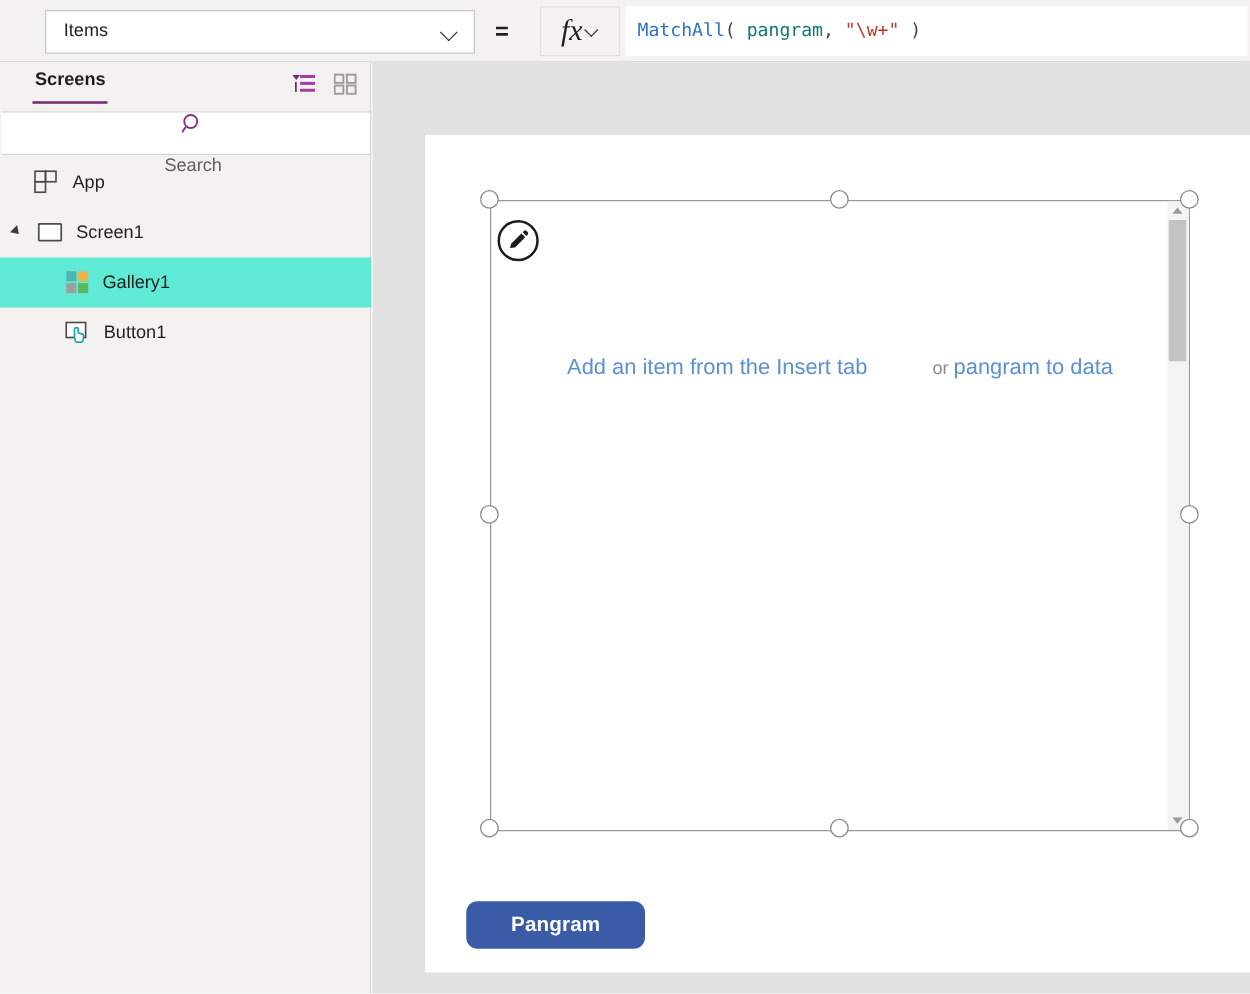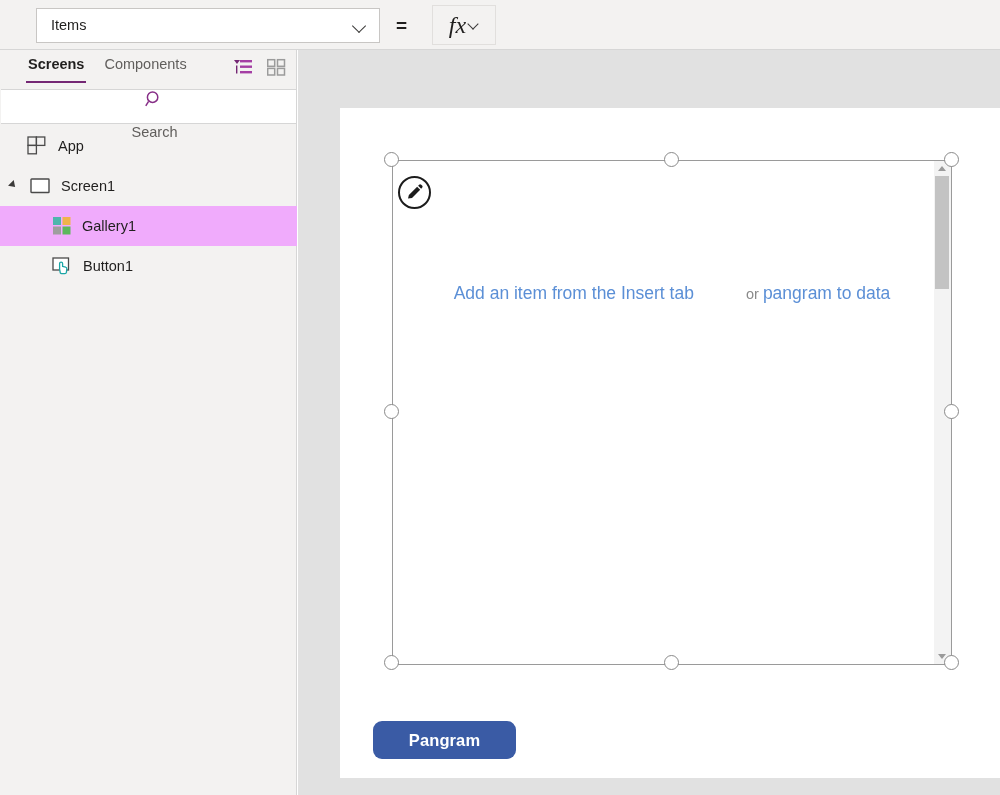--- a/index.html
+++ b/index.html
@@ -184,21 +184,21 @@
   .tree { position: absolute; left: 0; top: 76px; width: 297px; }
   .tree-row {
     display: flex;
     align-items: center;
     height: 40px;
     font-size: 14.5px;
     color: #201f1e;
     cursor: pointer;
     position: relative;
   }
-  .tree-row.selected { background: #f0abfc; }
+  .tree-row.selected { background: #5eead4; }
   .tw-arrow {
     position: absolute;
     left: 10px; top: 15px;
     width: 0; height: 0;
     border-left: 6px solid #3b3a39;
     border-top: 4.5px solid transparent;
     border-bottom: 4.5px solid transparent;
     transform: rotate(45deg);
   }
   .tree-icon { flex: 0 0 auto; line-height: 0; }
@@ -324,30 +324,28 @@
       <span class="chev"></span>
     </div>
 
     <span class="equals">=</span>
 
     <div class="fx-box">
       <span class="fx">fx</span>
       <span class="mini-chev"></span>
     </div>
 
+    <div class="formula-field" id="formula-input"><span class="tok-fn">MatchAll</span><span class="tok-punct">( </span><span class="tok-ident">pangram</span><span class="tok-punct">, </span><span class="tok-str">"\w+"</span><span class="tok-punct"> )</span></div>
   </div>
 
   <div class="sidebar">
 
     <div class="side-tabs">
       <div class="side-tab active">
         <span>Screens</span>
-      </div>
-      <div class="side-tab">
-        <span>Components</span>
       </div>
 
       <div class="tab-icons">
         <span class="icon-btn">
           <svg width="20" height="18" viewBox="0 0 20 18">
             <path d="M1 2 L7 2 L4 6 Z" fill="#742774"></path>
             <rect x="7" y="2" width="12" height="2.4" fill="#a43ea4"></rect>
             <rect x="7" y="7.5" width="12" height="2.4" fill="#a43ea4"></rect>
             <rect x="7" y="13" width="12" height="2.4" fill="#a43ea4"></rect>
             <rect x="3" y="7.5" width="1.4" height="8" fill="#742774"></rect>

